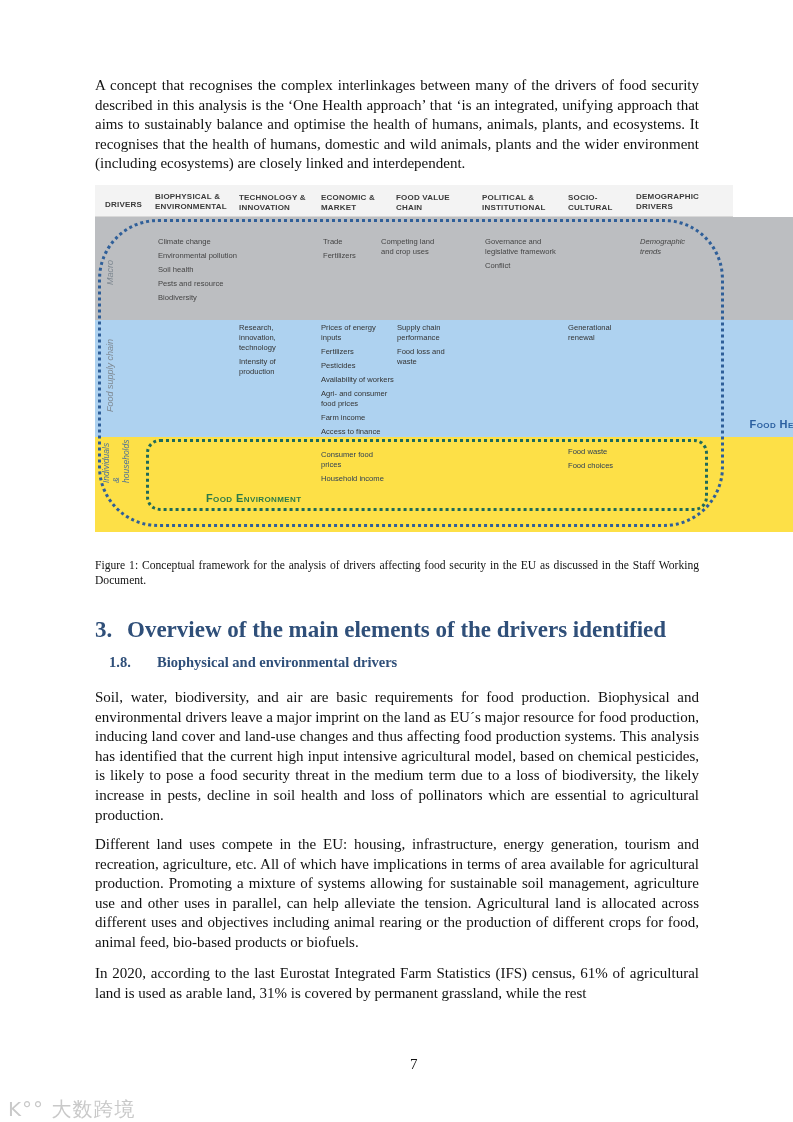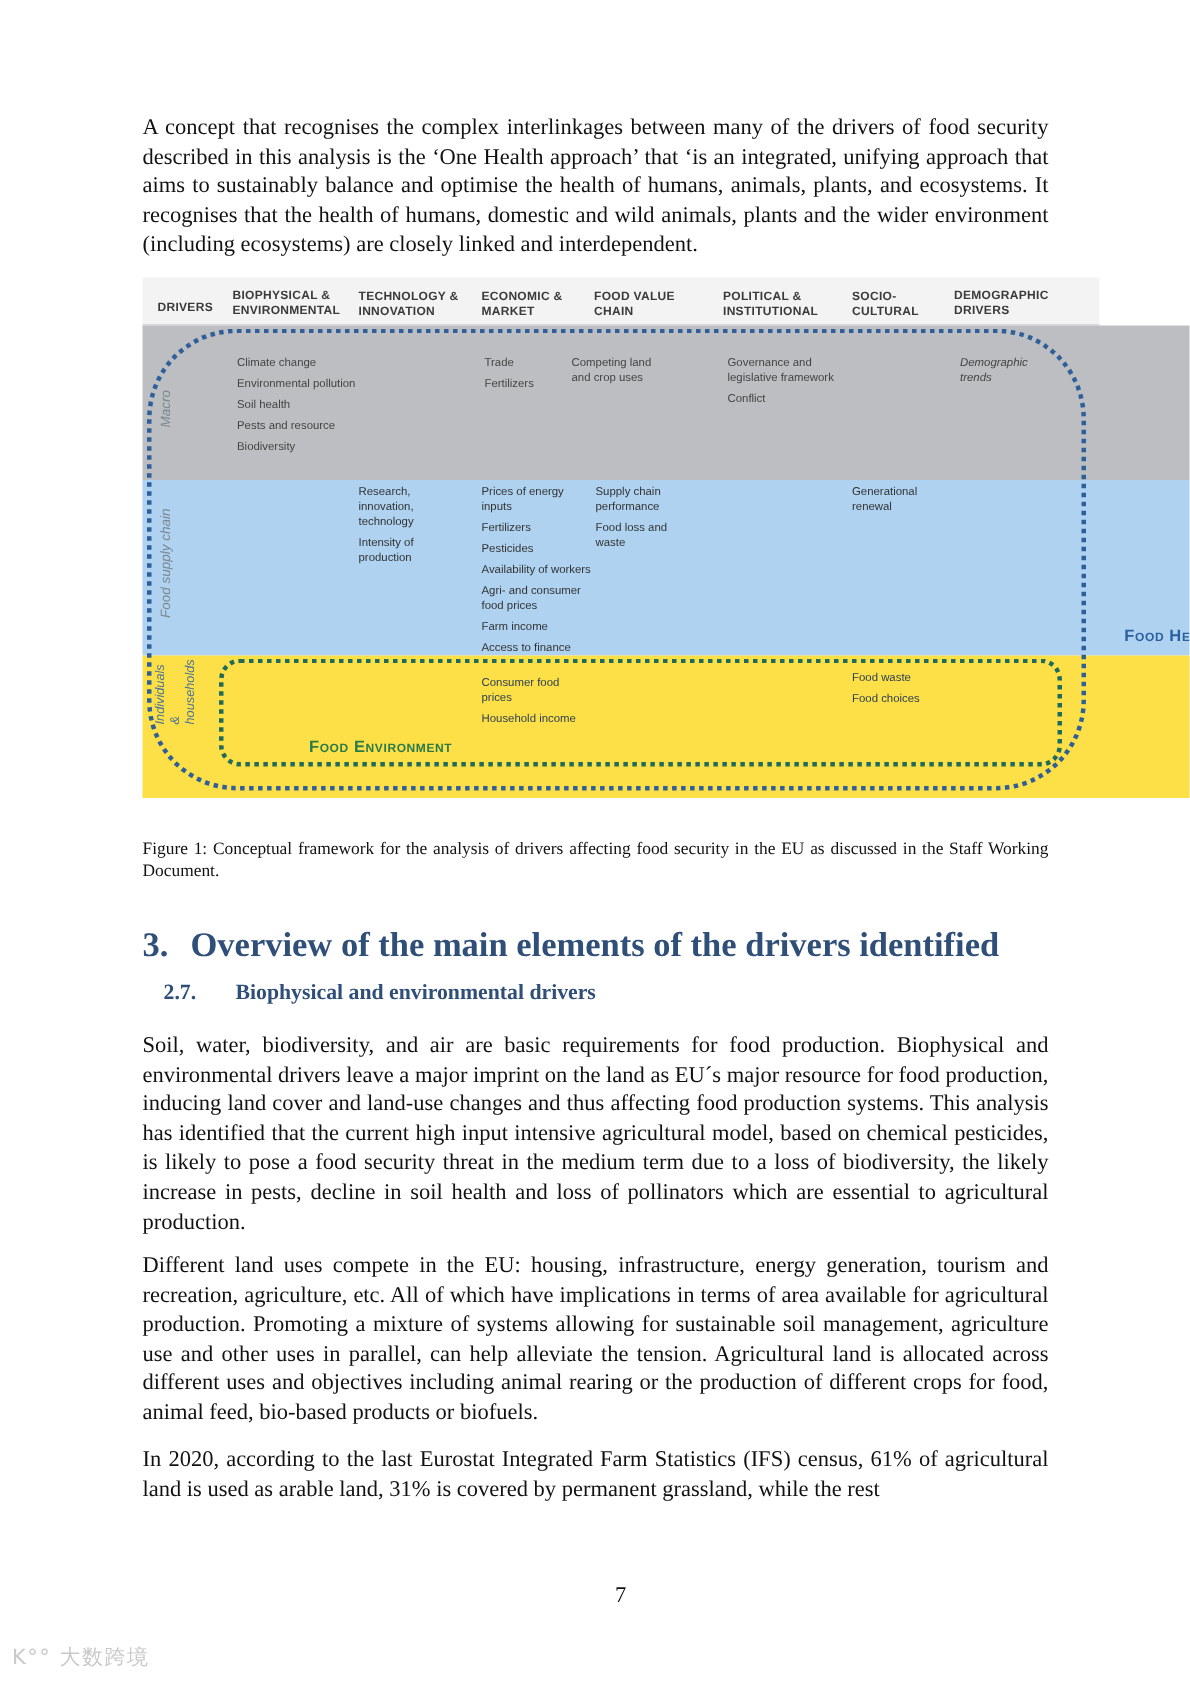--- a/index.html
+++ b/index.html
@@ -4,21 +4,21 @@
 <style>
   html, body { margin: 0; padding: 0; background: #ffffff; }
   body { width: 793px; height: 1122px; position: relative; overflow: hidden; font-family: "Liberation Serif", serif; color: #111; }
   .para { position: absolute; left: 95px; width: 604px; font-size: 15px; line-height: 19.6px; text-align: justify; text-align-last: left; margin: 0; }
   .caption { position: absolute; left: 95px; width: 604px; font-size: 11.6px; line-height: 15px; text-align: justify; margin: 0; }
   .h1 { position: absolute; left: 95px; top: 617px; font-size: 23px; font-weight: bold; color: #2f4f79; margin: 0; }
   .h1 .num { display: inline-block; width: 32px; }
   .h2 { position: absolute; left: 109px; top: 654px; font-size: 14.5px; font-weight: bold; color: #2f4f79; margin: 0; }
   .h2 .num { display: inline-block; width: 48px; }
   .page-num { position: absolute; left: 410px; top: 1056px; font-size: 15px; }
-  .watermark { position: absolute; left: 8px; top: 1096px; font-family: "DejaVu Sans", sans-serif; font-size: 14px; color: #c9c9c9; letter-spacing: 1px; }
+  .watermark { position: absolute; left: 8px; top: 1096px; font-family: "DejaVu Sans", sans-serif; font-size: 20px; color: #c9c9c9; letter-spacing: 1px; }
 
   
   .diagram { position: absolute; left: 95px; top: 185px; width: 638px; height: 347px; font-family: "Liberation Sans", sans-serif; }
   .dg-header { position: absolute; left: 0; top: 0; width: 638px; height: 31px; background: #f3f3f3; border-bottom: 1px solid #d8d8d8; }
   .dg-h { position: absolute; font-size: 8px; font-weight: bold; color: #3a3a3a; line-height: 10px; letter-spacing: 0.2px; }
   .band { position: absolute; left: 0; width: 741px; }
   .band-macro { top: 32px; height: 103px; background: #bcbec1; }
   .band-supply { top: 135px; height: 117px; background: #aed2f0; }
   .band-house { top: 252px; height: 95px; background: #fde047; }
   .cell { position: absolute; font-size: 7.6px; line-height: 10px; color: #444; }
@@ -113,20 +113,20 @@
   </div>
 
   <div class="outer-dots"></div>
   <div class="inner-dots"></div>
 </div>
 
 <p class="caption" style="top:558px;">Figure 1: Conceptual framework for the analysis of drivers affecting food security in the EU as discussed in the Staff Working Document.</p>
 
 <h1 class="h1"><span class="num">3.</span><span>Overview of the main elements of the drivers identified</span></h1>
 
-<h2 class="h2"><span class="num">2.7.</span><span>Biophysical and environmental drivers</span></h2>
+<h2 class="h2"><span class="num">1.8.</span><span>Biophysical and environmental drivers</span></h2>
 
 <p class="para" style="top:688px;">Soil, water, biodiversity, and air are basic requirements for food production. Biophysical and environmental drivers leave a major imprint on the land as EU´s major resource for food production, inducing land cover and land-use changes and thus affecting food production systems. This analysis has identified that the current high input intensive agricultural model, based on chemical pesticides, is likely to pose a food security threat in the medium term due to a loss of biodiversity, the likely increase in pests, decline in soil health and loss of pollinators which are essential to agricultural production.</p>
 <p class="para" style="top:835px;">Different land uses compete in the EU: housing, infrastructure, energy generation, tourism and recreation, agriculture, etc. All of which have implications in terms of area available for agricultural production. Promoting a mixture of systems allowing for sustainable soil management, agriculture use and other uses in parallel, can help alleviate the tension. Agricultural land is allocated across different uses and objectives including animal rearing or the production of different crops for food, animal feed, bio-based products or biofuels.</p>
 <p class="para" style="top:964px;">In 2020, according to the last Eurostat Integrated Farm Statistics (IFS) census, 61% of agricultural land is used as arable land, 31% is covered by permanent grassland, while the rest</p>
 
 <div class="page-num">7</div>
 <div class="watermark">K°° 大数跨境</div>
 
 </body></html>

